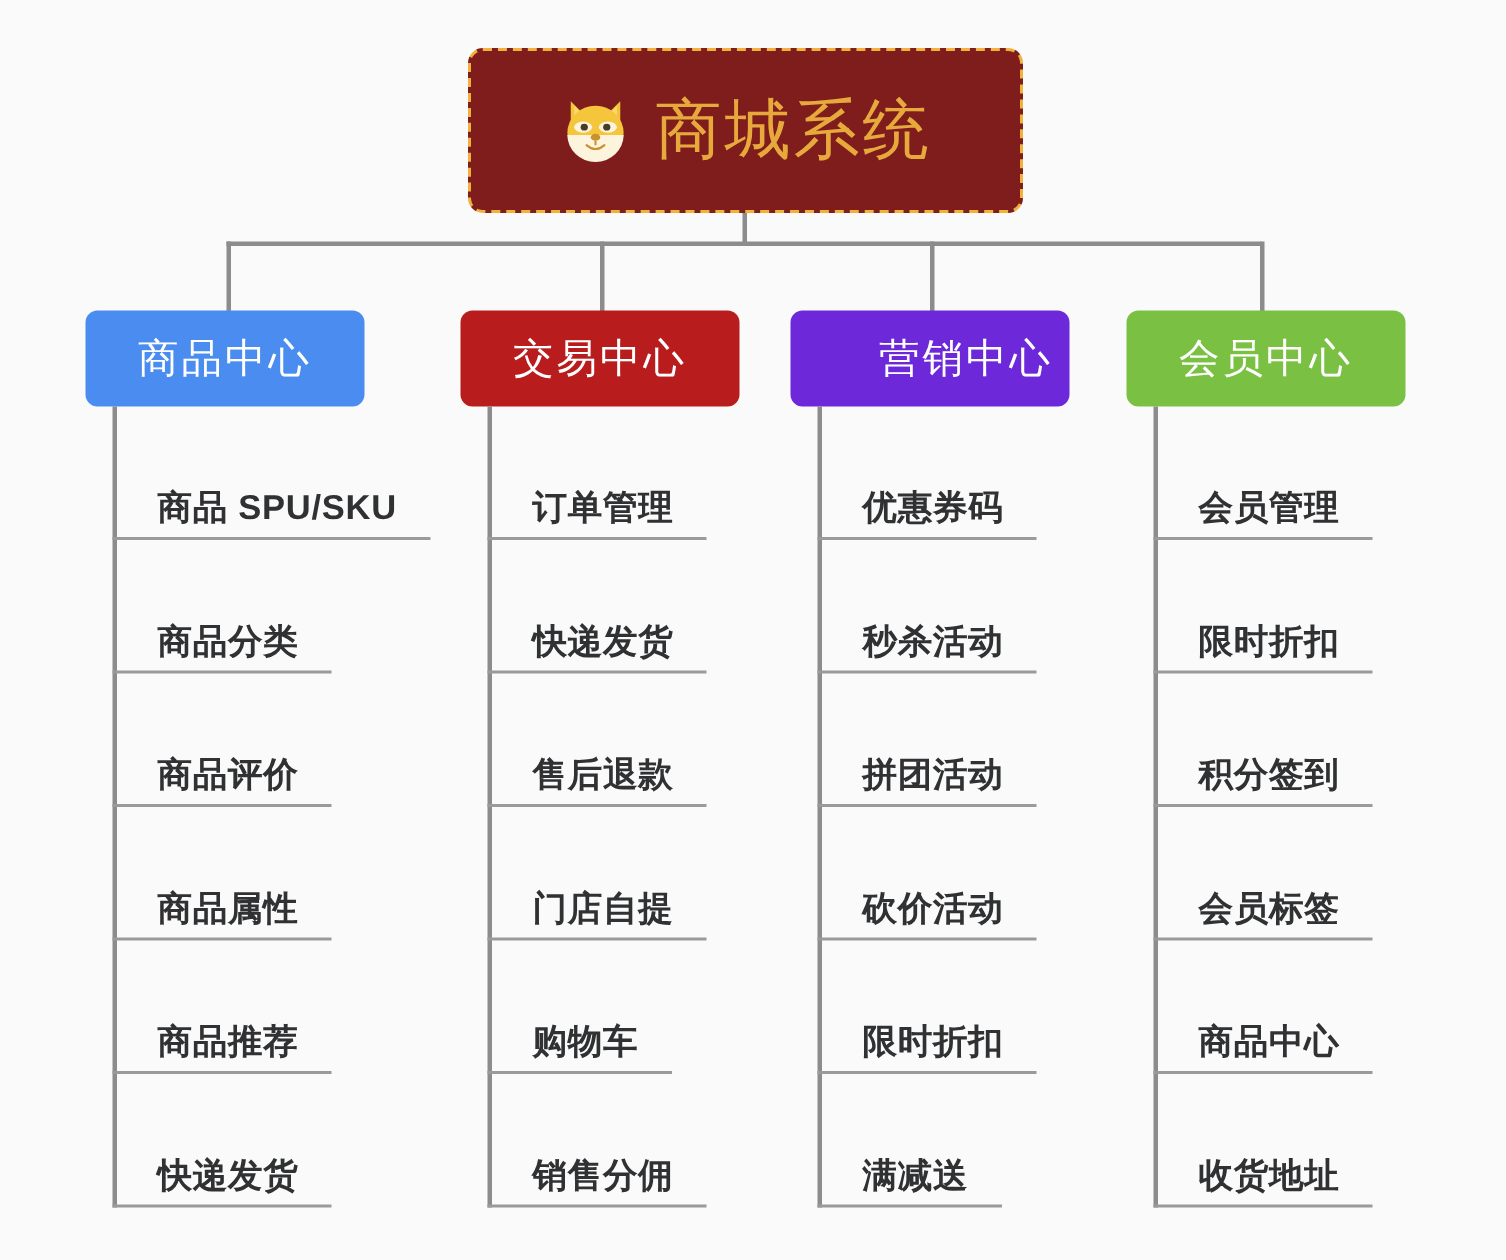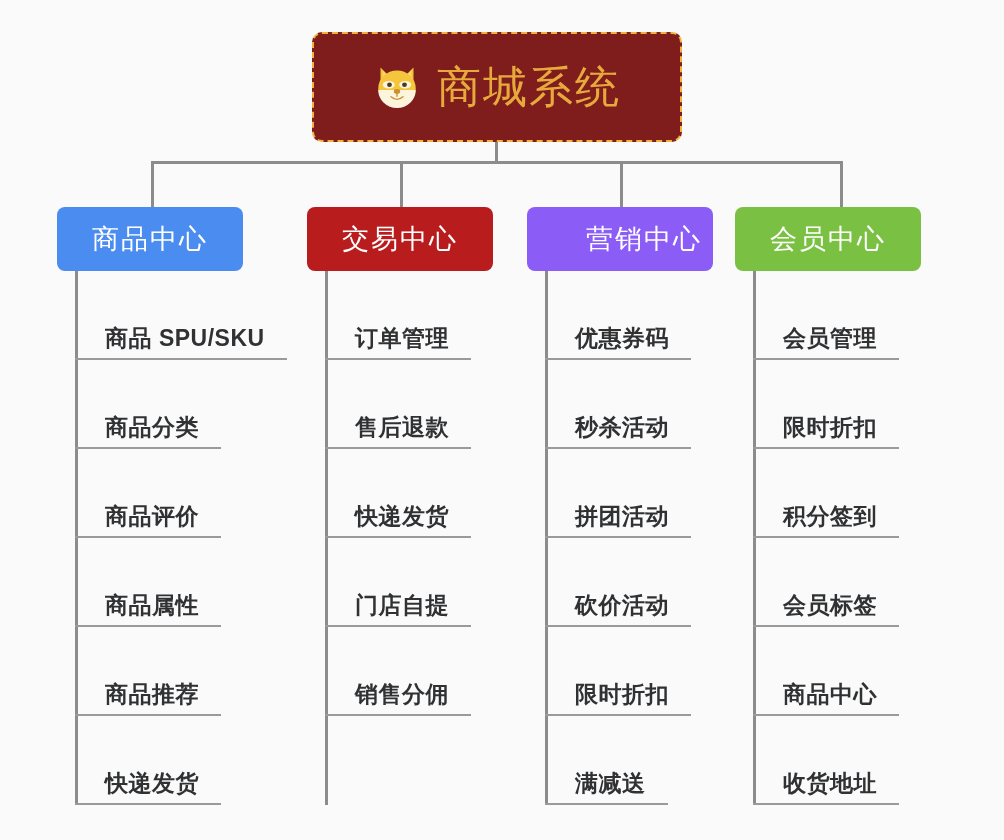--- a/index.html
+++ b/index.html
@@ -200,36 +200,39 @@
   <div class="branch" style="left:307px;">
     <div class="branch-header" style="background:#b91c1c;">
       <span>交易中心</span>
     </div>
     <div class="branch-spine" style="height:534px;"></div>
     <div class="leaf-list">
       <div class="leaf">
           <span class="leaf-inner"><span class="leaf-label">订单管理</span></span>
         </div>
       <div class="leaf">
+          <span class="leaf-inner"><span class="leaf-label">快递发货</span></span>
+        </div>
+      <div class="leaf">
           <span class="leaf-inner"><span class="leaf-label">售后退款</span></span>
         </div>
       <div class="leaf">
-          <span class="leaf-inner"><span class="leaf-label">快递发货</span></span>
-        </div>
-      <div class="leaf">
           <span class="leaf-inner"><span class="leaf-label">门店自提</span></span>
         </div>
       <div class="leaf">
+          <span class="leaf-inner"><span class="leaf-label">购物车</span></span>
+        </div>
+      <div class="leaf">
           <span class="leaf-inner"><span class="leaf-label">销售分佣</span></span>
         </div>
     </div>
   </div>
 
   <div class="branch" style="left:527px;">
-    <div class="branch-header" style="background:#8b5cf6;padding-left:48px;">
+    <div class="branch-header" style="background:#6d28d9;padding-left:48px;">
       <span>营销中心</span>
     </div>
     <div class="branch-spine" style="height:534px;"></div>
     <div class="leaf-list">
       <div class="leaf">
           <span class="leaf-inner"><span class="leaf-label">优惠券码</span></span>
         </div>
       <div class="leaf">
           <span class="leaf-inner"><span class="leaf-label">秒杀活动</span></span>
         </div>
@@ -241,21 +244,21 @@
         </div>
       <div class="leaf">
           <span class="leaf-inner"><span class="leaf-label">限时折扣</span></span>
         </div>
       <div class="leaf">
           <span class="leaf-inner"><span class="leaf-label">满减送</span></span>
         </div>
     </div>
   </div>
 
-  <div class="branch" style="left:735px;">
+  <div class="branch" style="left:751px;">
     <div class="branch-header" style="background:#7ac143;">
       <span>会员中心</span>
     </div>
     <div class="branch-spine" style="height:534px;"></div>
     <div class="leaf-list">
       <div class="leaf">
           <span class="leaf-inner"><span class="leaf-label">会员管理</span></span>
         </div>
       <div class="leaf">
           <span class="leaf-inner"><span class="leaf-label">限时折扣</span></span>

